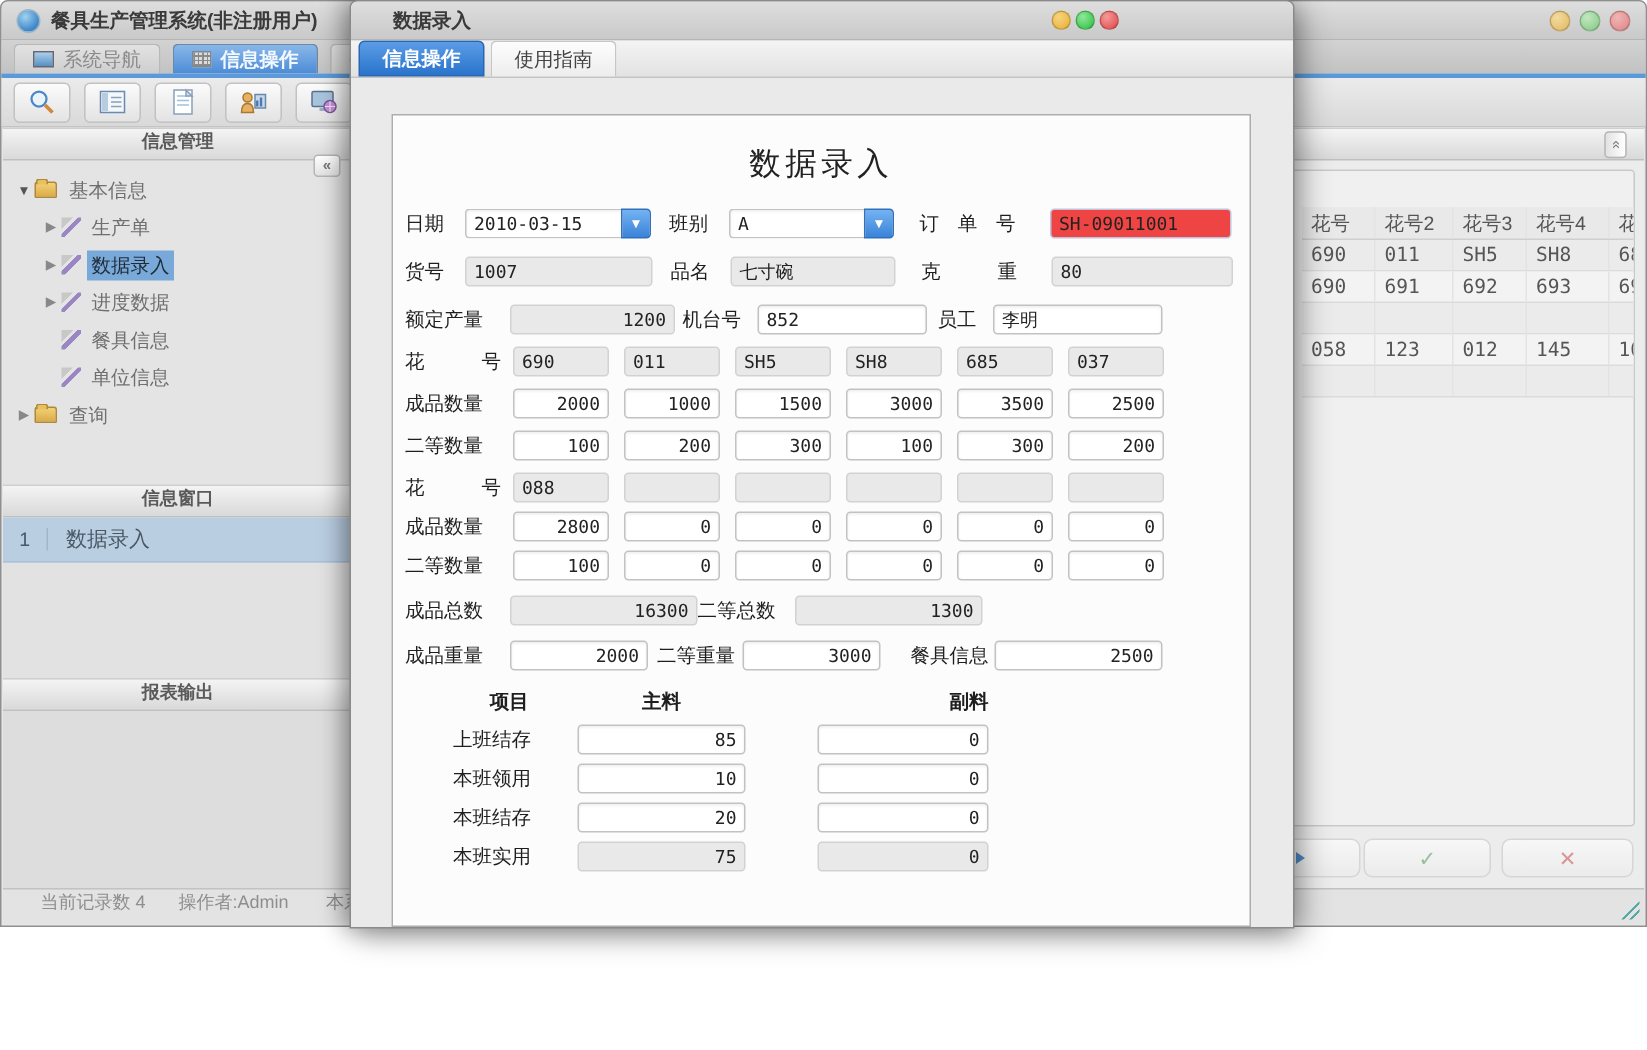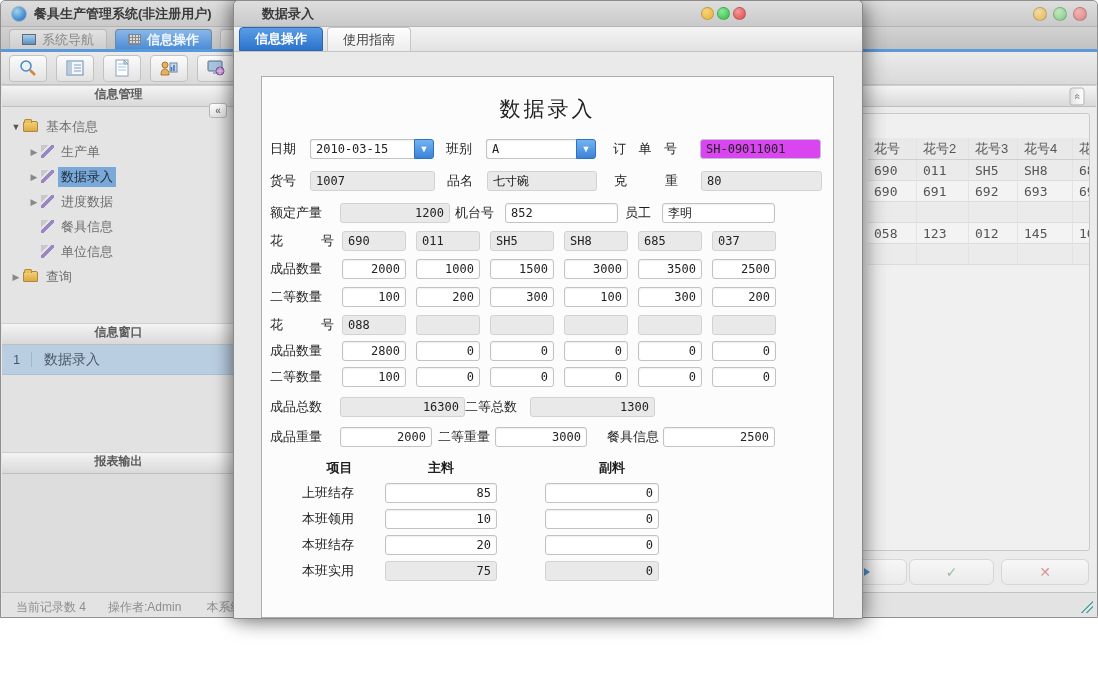--- a/index.html
+++ b/index.html
@@ -58,21 +58,21 @@
   .bgtable { position:absolute; left:273px; top:24px; width:300px; }
   .bgt-row { display:grid; grid-template-columns:49px 52px 49px 55px 53px; height:21px; align-items:center; border-bottom:1px solid #dcdcdc; }
   .bgt-row.hdr { height:22px; font-size:13px; color:#5f5f5f; border-bottom:1px solid #cfcfcf; background:#e9e9e9; }
   .bgt-cell { padding-left:6px; font-size:13px; color:#555; border-right:1px solid #e3e3e3; height:100%; display:flex; align-items:center; }
   .bgt-row.r-a { background:#ebebeb; } .bgt-row.r-b { background:#f3f3f3; }
   .btnrow-btn { position:absolute; height:26px; border:1px solid #d6d6d6; border-radius:6px; background:linear-gradient(#f7f7f7,#ebebeb); display:flex; align-items:center; justify-content:center; font-size:14px; }
   .glyph-check { color:#93bf9c; font-weight:bold; }
   .glyph-x { color:#d89698; font-weight:bold; }
   .glyph-tri { width:0; height:0; border-left:6px solid #4f8cc8; border-top:4px solid transparent; border-bottom:4px solid transparent; position:absolute; left:72px; }
 
-  .statusbar { position:absolute; left:1px; right:1px; bottom:1px; height:24px; background:#e3e3e3; border-top:1px solid #c2c2c2; display:flex; align-items:flex-end; font-size:12px; color:#8e8e8e; padding-left:14px; }
+  .statusbar { position:absolute; left:1px; right:1px; bottom:1px; height:24px; background:#e3e3e3; border-top:1px solid #c2c2c2; display:flex; align-items:flex-start; font-size:12px; color:#8e8e8e; padding-left:25px; }
   .st2 { margin-left:22px; } .st3 { margin-left:25px; }
   .grip { position:absolute; right:3px; bottom:3px; width:12px; height:12px; background:linear-gradient(135deg, transparent 50%, #58a8a8 50% 58%, transparent 58% 70%, #58a8a8 70% 78%, transparent 78%); }
 
   
   .modal { position:absolute; left:233px; top:0; width:630px; height:619px; background:#eaeaea; border:1px solid #8a8a8a; border-radius:5px 5px 0 0; box-shadow:-5px 0 16px rgba(0,0,0,.30), 5px 4px 20px rgba(0,0,0,.35); overflow:hidden; }
   .modal .titlebar { border-radius:5px 5px 0 0; padding-left:28px; }
   .modal .lights { left:467px; gap:3px; }
   .modal .light { width:13px; height:13px; }
   .ml-y { background:radial-gradient(circle at 35% 30%, #f6d57e, #e9ae34); }
   .ml-g { background:radial-gradient(circle at 35% 30%, #8ee89a, #2cbe40); }
@@ -92,30 +92,30 @@
   .lblC { width:62px; }
   .lblD { width:48px; margin-left:5px; }
   .lblE { width:30px; margin-left:7px; }
   .lblF { width:57px; }
   .lblG { width:52px; margin-left:6px; }
   .lblH { width:52px; margin-left:20px; }
   .fld { height:20px; border-radius:3px; font-family:"DejaVu Sans Mono",monospace; font-size:12px; color:#222; padding:0 5px; display:flex; align-items:center; flex:none; }
   .fld.num { justify-content:flex-end; }
   .g { background:#e9e9e9; border:1px solid #d2d2d2; }
   .w { background:#fff; border:1px solid #c2c2c2; box-shadow:inset 0 1px 2px rgba(0,0,0,.07); }
-  .lav { background:#d946ef; border:1px solid #c2c2dc; }
+  .lav { background:#ef4444; border:1px solid #c2c2dc; }
   .fw64{width:64px;} .fw90{width:90px;} .fw92{width:92px;} .fw104{width:104px;} .fw110{width:110px;} .fw112{width:112px;} .fw113{width:113px;} .fw114{width:114px;} .fw121{width:121px;} .fw125{width:125px;}
   .ml2{margin-left:2px;} .ml4{margin-left:4px;} .ml5{margin-left:5px;} .ml7{margin-left:7px;} .ml8{margin-left:8px;} .ml10{margin-left:10px;} .ml12{margin-left:12px;} .ml17{margin-left:17px;} .ml23{margin-left:23px;} .ml48{margin-left:48px;}
   .combo { display:flex; flex:none; }
   .combo .fld { border-radius:3px 0 0 3px; border-right:none; }
   .cbtn { width:20px; height:20px; border-radius:0 3px 3px 0; background:linear-gradient(#74b3f2,#3a83d8); border:1px solid #3070bc; color:#fff; font-size:9px; display:flex; align-items:center; justify-content:center; }
   .mhdr { font-size:13px; color:#1e1e1e; text-align:center;font-weight:bold; }
   .mh1 { margin-left:32px; width:75px; }
   .mh2 { margin-left:8px; width:112px; }
-  .mh3 { margin-left:48px; width:114px; text-align:center; padding-left:20px; }
+  .mh3 { margin-left:48px; width:114px; text-align:right; padding-left:20px; }
   .mlbl { width:75px; margin-left:32px; font-size:13px; color:#1e1e1e; }
 </style>
 </head>
 <body>
 
 <div class="main-win">
   <div class="titlebar">
     <span class="app-icon"></span>
     <span class="win-title">餐具生产管理系统(非注册用户)</span>
     <span class="lights">

